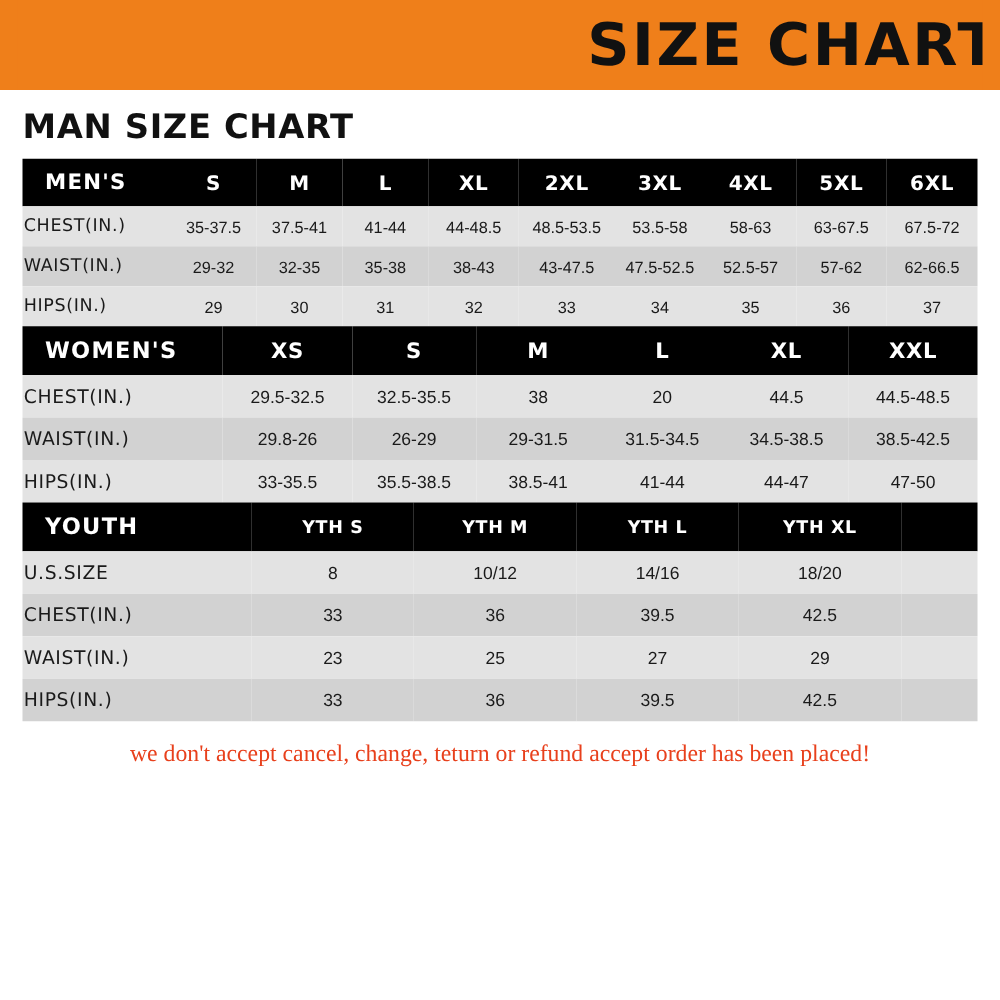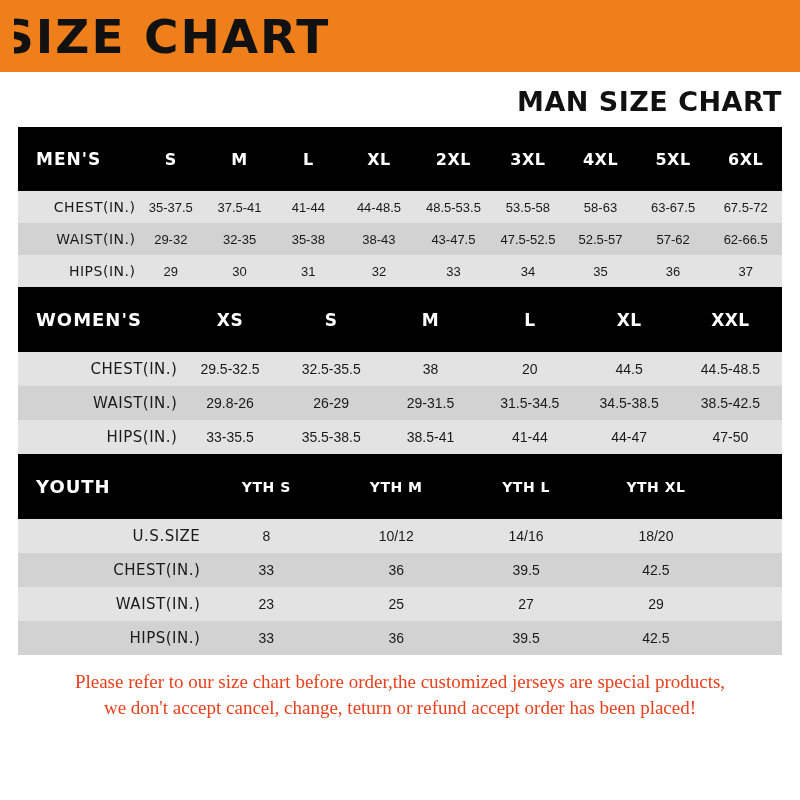--- a/index.html
+++ b/index.html
@@ -19,21 +19,21 @@
     position: relative;
     background: #ffffff;
     box-sizing: border-box;
   }
   
   .banner {
     height: 72px;
     background: #ef7f1a;
     display: flex;
     align-items: center;
-    justify-content: flex-start;
+    justify-content: flex-end;
     position: relative;
   }
   .banner-title {
     font-family: "DejaVu Sans", sans-serif;
     font-weight: bold;
     font-size: 47px;
     letter-spacing: 2px;
     color: #111111;
     line-height: 1;
   }
@@ -47,21 +47,21 @@
   }
   .banner-accent-left { left: 0; }
   .banner-accent-right { right: 0; }
 
   .content {
     padding: 0 18px;
     box-sizing: border-box;
   }
 
   .section-title {
-    text-align: right;
+    text-align: left;
     font-family: "DejaVu Sans", sans-serif;
     font-weight: bold;
     font-size: 27px;
     color: #111111;
     letter-spacing: 0.5px;
   }
   .section-title.man { margin: 14px 0 10px 0; }
   .section-title.women { margin: 18px 0 10px 0; }
   .section-title.youth { margin: 20px 0 10px 0; }
 
@@ -69,42 +69,42 @@
     width: 100%;
     border-collapse: collapse;
     table-layout: fixed;
   }
   table.size-table thead th {
     background: #000000;
     color: #ffffff;
     font-family: "DejaVu Sans", sans-serif;
     font-weight: bold;
     font-size: 16px;
-    padding: 22px 2px;
+    padding: 9px 2px;
     text-align: center;
     letter-spacing: 0.5px;
   }
   table.size-table thead th.rowhead {
     text-align: left;
     padding-left: 18px;
     font-size: 17px;
     letter-spacing: 1px;
   }
   table.size-table tbody td {
     font-family: "Liberation Sans", sans-serif;
     font-size: 13px;
     color: #1a1a1a;
     text-align: center;
     padding: 8px 1px;
   }
   table.size-table tbody td.rowlabel {
     font-family: "DejaVu Sans", sans-serif;
     font-size: 14px;
     letter-spacing: 0.5px;
-    text-align: right;
+    text-align: left;
   }
   tr.row-light td { background: #e3e3e3; }
   tr.row-dark td  { background: #d2d2d2; }
 
   
   table.women-table tbody td { font-size: 14px; }
   table.women-table thead th { font-size: 17px; }
   table.women-table thead th.rowhead { font-size: 18px; }
   table.women-table tbody td.rowlabel { font-size: 15px; }
 
@@ -306,18 +306,17 @@
           <td>33</td>
           <td>36</td>
           <td>39.5</td>
           <td>42.5</td>
           <td></td>
         </tr>
       </tbody>
     </table>
 
     <div class="notice">
-      <span class="notice-line">Please refer to our size chart before order,the customized jerseys are special products,</span>
       <span class="notice-line">we don't accept cancel, change, teturn or refund accept order has been placed!</span>
     </div>
 
   </div>
 </div>
 
 </body></html>

